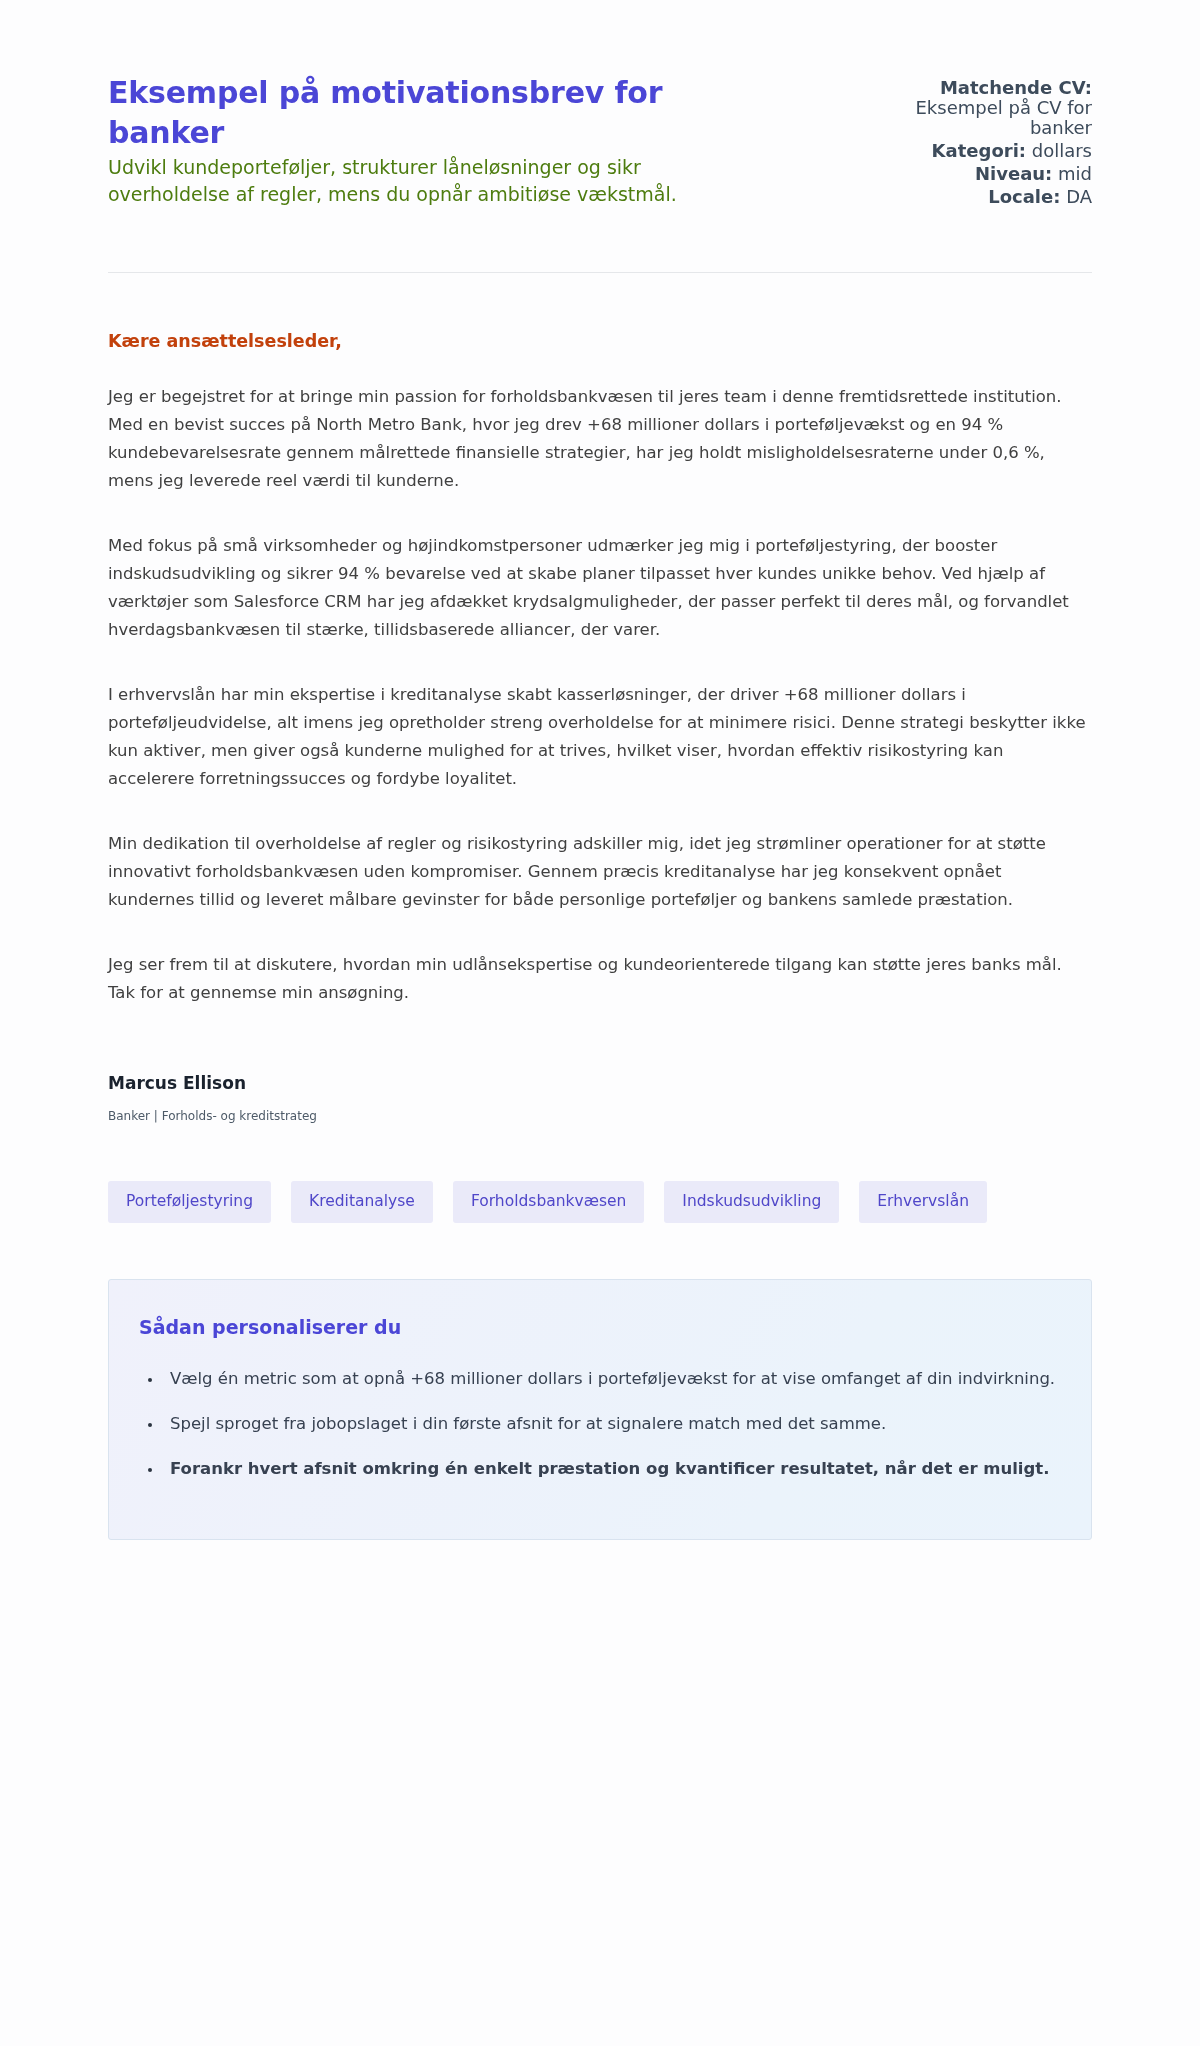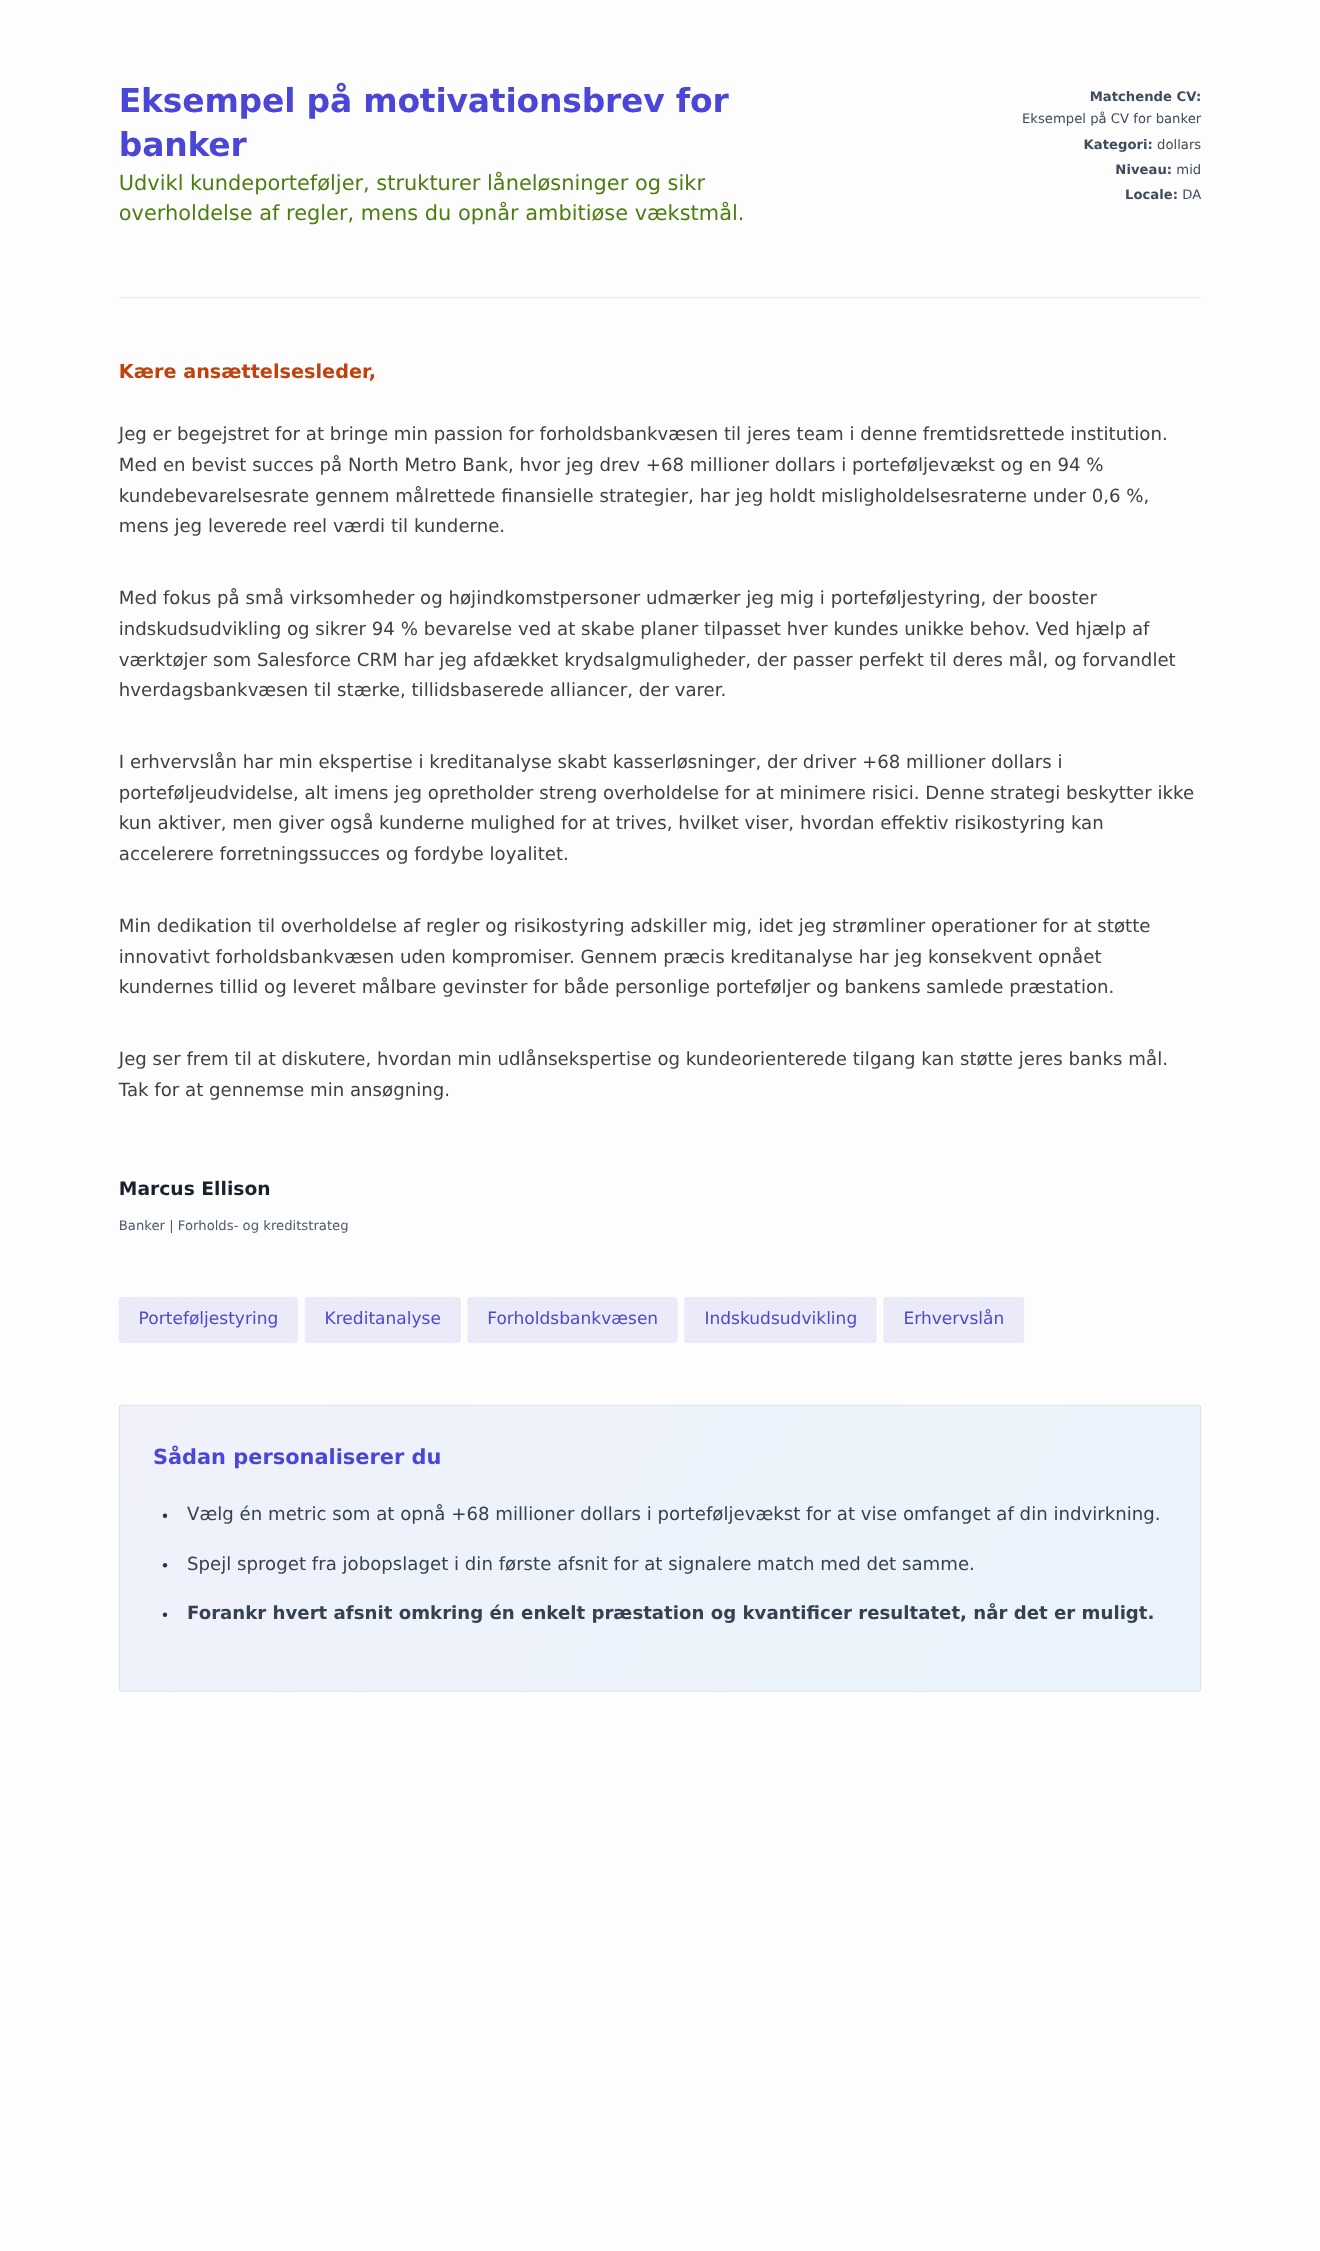--- a/index.html
+++ b/index.html
@@ -35,21 +35,21 @@
     font-size: 19px;
     line-height: 27px;
     font-weight: 400;
     color: #4d7c0f;
     max-width: 620px;
   }
   .meta {
     width: 178px;
     margin-top: 5px;
     text-align: right;
-    font-size: 12px;
+    font-size: 18px;
     line-height: 20px;
     color: #3d4b5b;
     flex-shrink: 0;
   }
   .meta-row { margin-bottom: 3px; }
   .meta-label { font-weight: 700; }
   .meta-row.stack .meta-label { display: block; }
 
   hr.divider {
     border: none;
@@ -80,21 +80,21 @@
   .sig-role {
     margin-top: 16px;
     font-size: 12px;
     color: #4d5a68;
   }
 
   
   .tags {
     margin-top: 58px;
     display: flex;
-    gap: 6px;
+    gap: 20px;
   }
   .tag {
     display: inline-block;
     padding: 13px 18px;
     background: #eaeaf9;
     color: #5047c9;
     font-size: 15.5px;
     line-height: 1;
     border-radius: 3px;
     white-space: nowrap;

